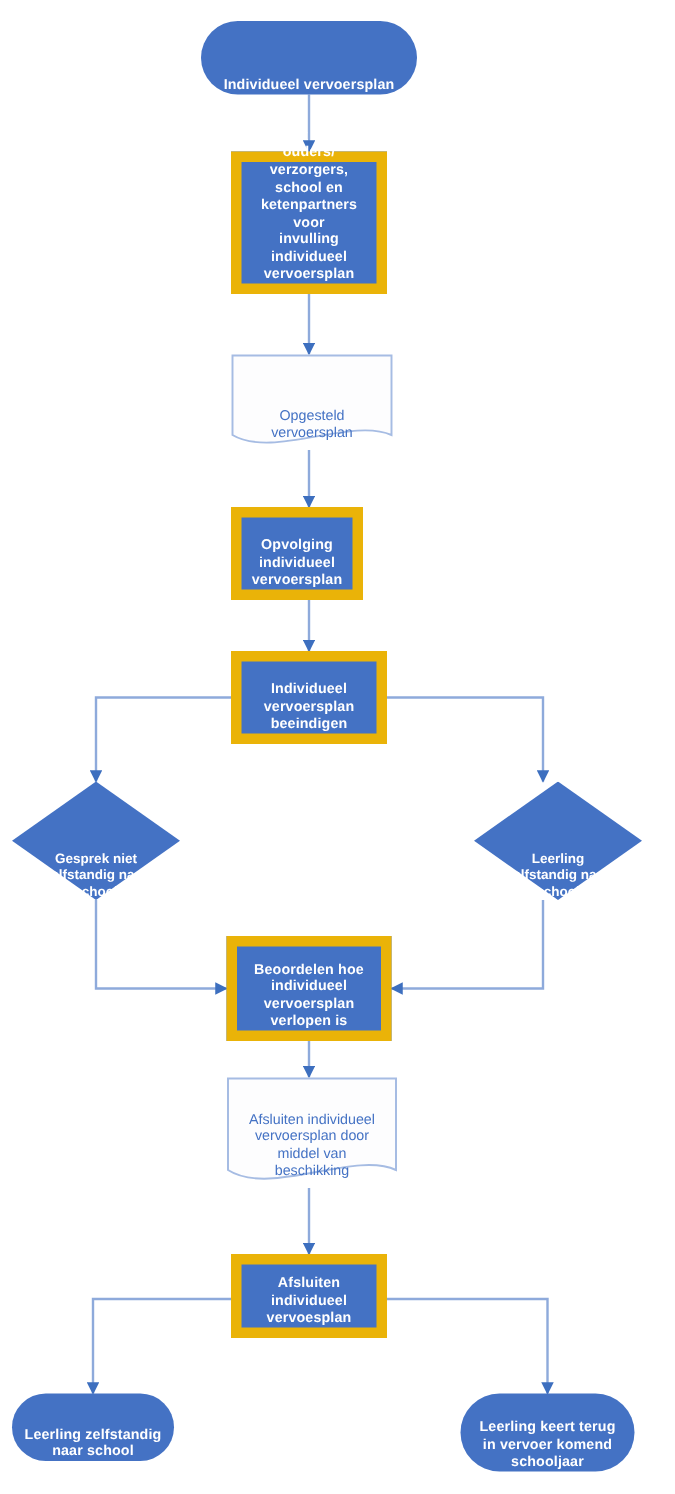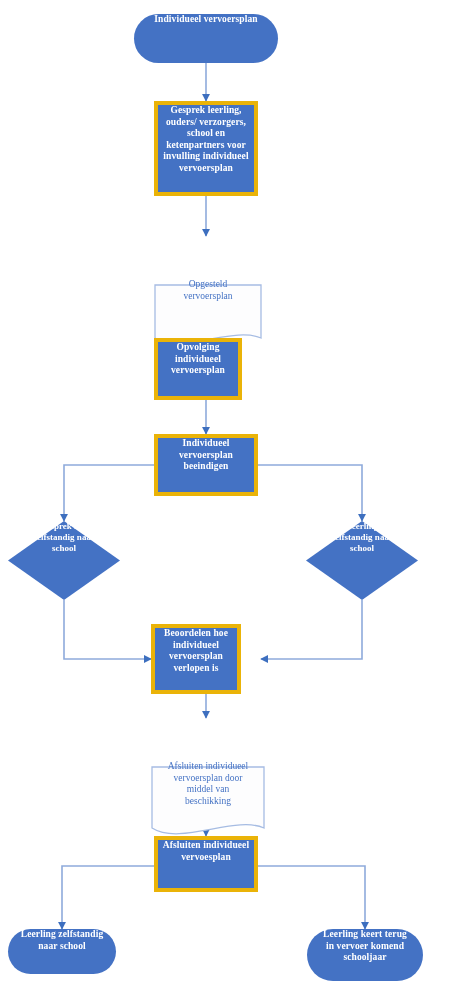--- a/index.html
+++ b/index.html
@@ -23,26 +23,25 @@
     left: 0;
     top: 0;
     width: 450px;
     height: 996px;
     pointer-events: none;
   }
   .node {
     position: absolute;
     box-sizing: border-box;
     display: flex;
-    align-items: flex-start;
+    align-items: flex-end;
     justify-content: center;
     text-align: center;
     line-height: 1.22;
     z-index: 2;
-    font-family: Liberation Serif, serif;
   }
   .node .txt {
     display: block;
     width: 100%;
     padding: 0 4px;
     box-sizing: border-box;
     white-space: pre-line;
   }
   
   .terminator {
@@ -50,21 +49,21 @@
     color: #ffffff;
     border-radius: 999px;
     font-size: 9.5px;
     font-weight: bold;
     letter-spacing: .1px;
   }
   
   .process {
     background: #4472C4;
     color: #ffffff;
-    border: 4px solid #eab308;
+    border: 7px solid #eab308;
     font-size: 9.5px;
     font-weight: bold;
     letter-spacing: .1px;
   }
   
   .decision {
     background: transparent;
     color: #ffffff;
     font-size: 9px;
     font-weight: bold;
@@ -80,21 +79,20 @@
   .decision .txt {
     position: relative;
     z-index: 1;
   }
   
   .document {
     color: #4472C4;
     font-size: 9.5px;
     font-weight: normal;
     background: transparent;
-    margin-top: 48px;
   }
   .document .doc-svg {
     position: absolute;
     left: 0; top: 0;
     width: 100%; height: 100%;
     z-index: 0;
   }
   .document .txt {
     position: relative;
     z-index: 1;
@@ -173,28 +171,28 @@
 beeindigen</span>
   </div>
 
   <div class="node decision" style="left:8px; top:521px; width:112px; height:79px;">
     <span class="diamond-bg"></span>
     <span class="txt">Gesprek niet
 zelfstandig naar
 school</span>
   </div>
 
-  <div class="node decision" style="left:306px; top:521px; width:112px; height:79px;">
+  <div class="node decision" style="left:316px; top:521px; width:112px; height:79px;">
     <span class="diamond-bg"></span>
     <span class="txt">Leerling
 zelfstandig naar
 school</span>
   </div>
 
-  <div class="node process" style="left:151px; top:624px; width:90px; height:70px;">
+  <div class="node process" style="left:151px; top:624px; width:110px; height:70px;">
     <span class="txt">Beoordelen hoe
 individueel
 vervoersplan
 verlopen is</span>
   </div>
 
   <div class="node document" style="left:151px; top:718px; width:114px; height:74px;">
     <svg class="doc-svg" viewBox="0 0 114 74" preserveAspectRatio="none" xmlns="http://www.w3.org/2000/svg">
       <path d="M 1 1 L 113 1 L 113 62 C 85 49 29 80 1 62 Z" fill="#FDFDFE" stroke="#A6BCE3" stroke-width="1.3"></path>
     </svg>

